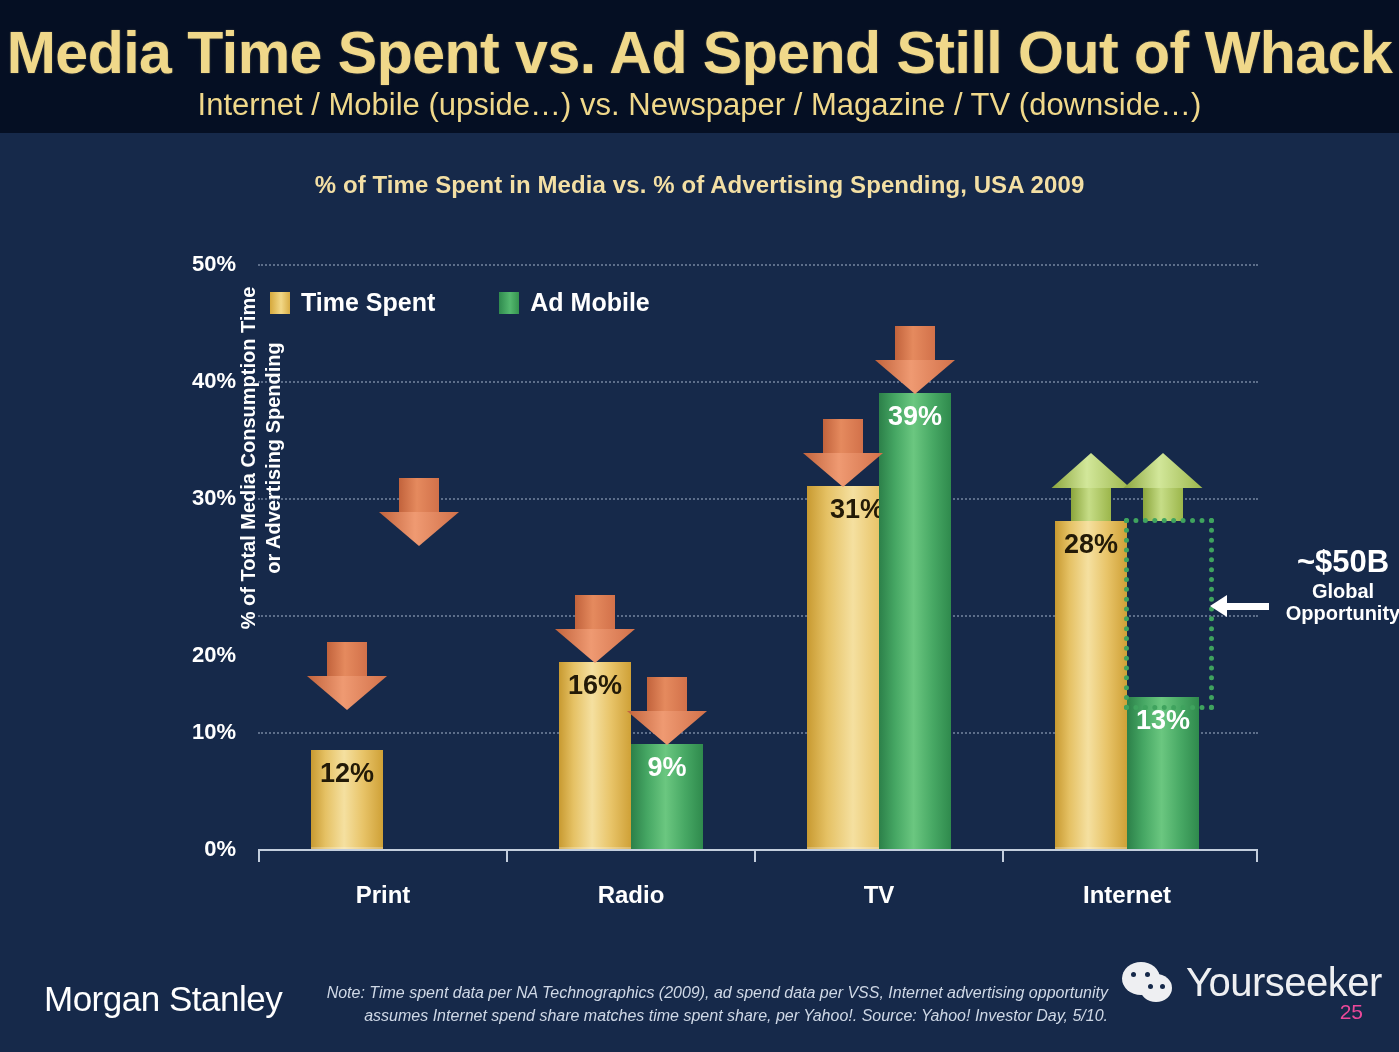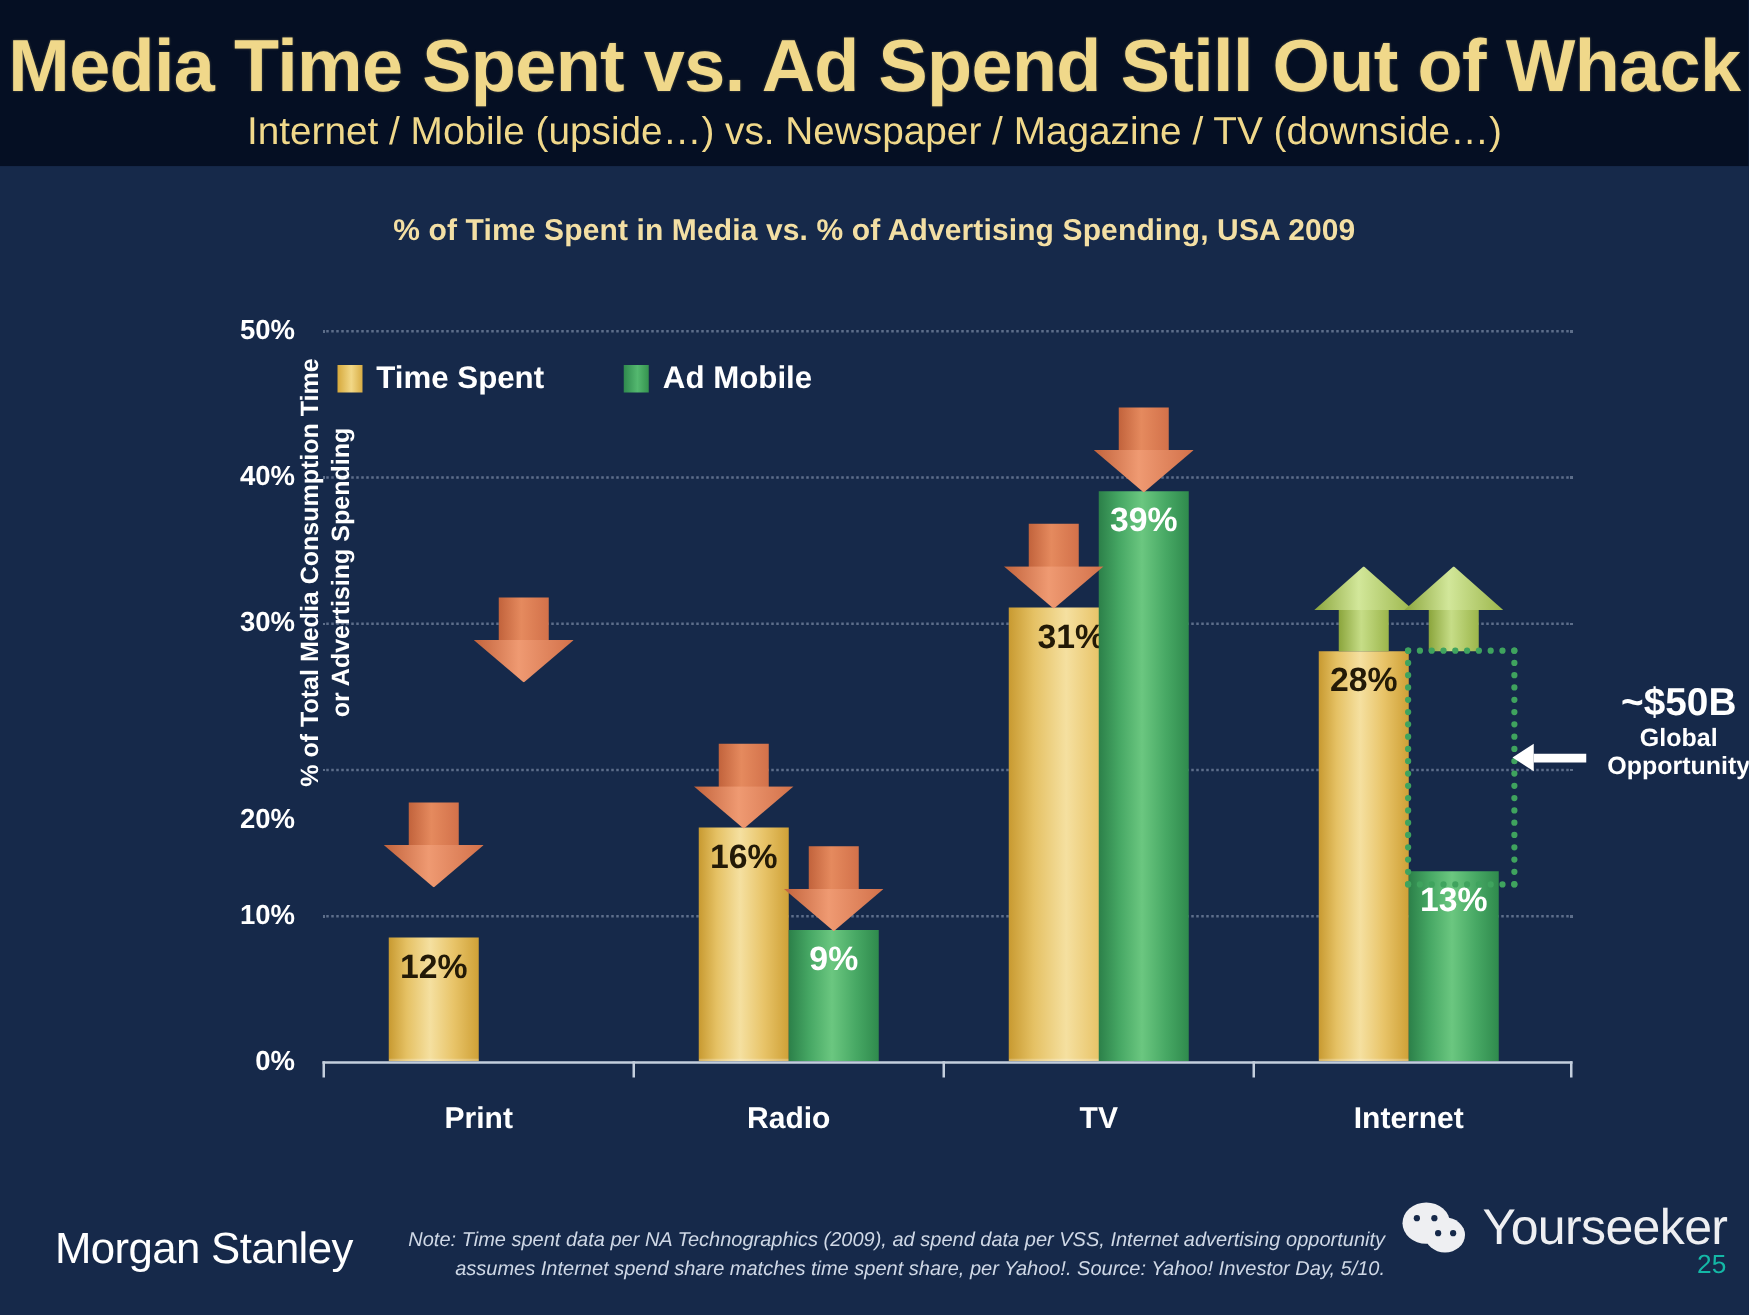--- a/index.html
+++ b/index.html
@@ -156,22 +156,22 @@
     position:absolute;left:44px;top:979px;
     color:#ffffff;font-size:35px;letter-spacing:-.5px;
     font-family:"Liberation Sans", sans-serif;
   }
   #footnote{
     position:absolute;left:318px;top:981px;width:790px;
     color:#cfd8e6;font-size:16px;font-style:italic;
     text-align:right;line-height:1.45;
   }
   #page-number{
-    position:absolute;right:18px;top:1000px;
-    color:#14b8a6;font-size:21px;
+    position:absolute;right:36px;top:1000px;
+    color:#ec4899;font-size:21px;
   }
   
   #watermark{
     position:absolute;left:1122px;top:960px;
     display:flex;align-items:center;gap:8px;
     opacity:.93;
   }
   #wechat-icon{position:relative;width:56px;height:42px;}
   #wechat-icon .b1,#wechat-icon .b2{
     position:absolute;border-radius:50%;background:#ffffff;

